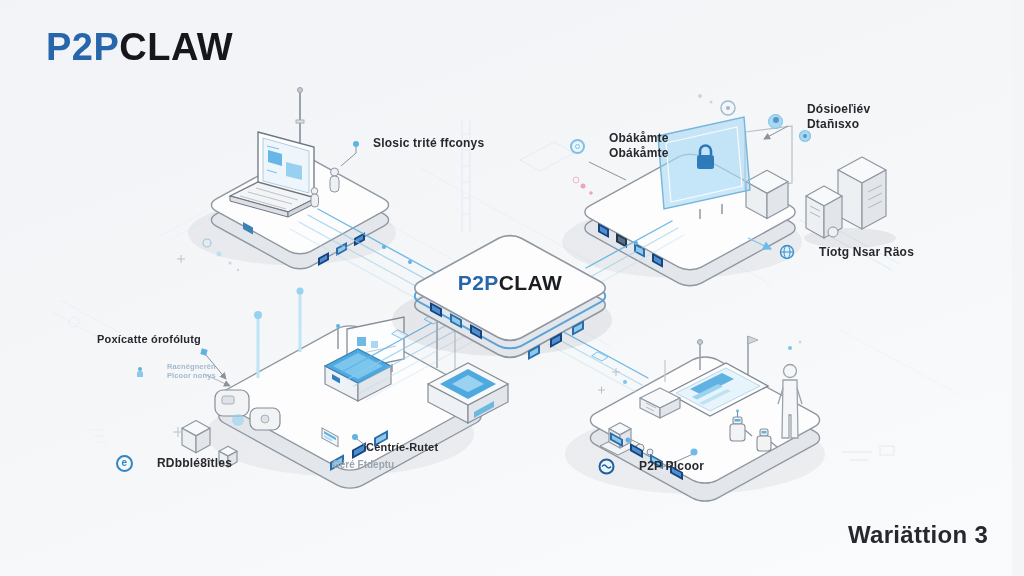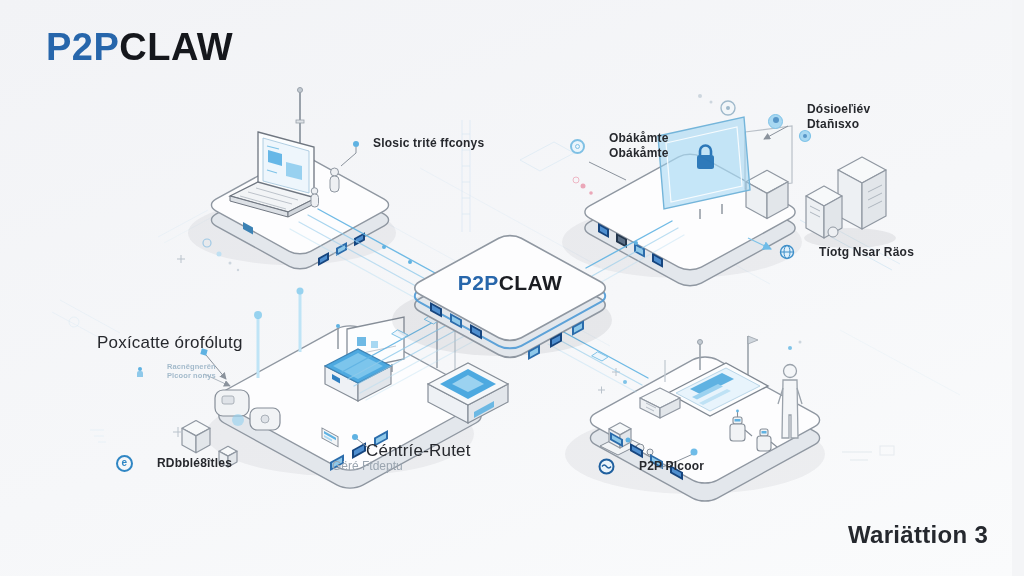--- a/index.html
+++ b/index.html
@@ -13,23 +13,23 @@
   
   .logo{position:absolute;left:46px;top:26px;font-size:38px;font-weight:800;letter-spacing:.5px;white-space:nowrap}
   .logo .p1{color:#2766ab}.logo .p2{color:#15171c}
   
   .center-label{position:absolute;left:438px;top:271px;width:144px;text-align:center;
     font-size:21px;font-weight:800;letter-spacing:.4px;white-space:nowrap}
   .center-label .p1{color:#2766ab}.center-label .p2{color:#1b1d22}
   
   .lbl{position:absolute;display:flex;gap:24px;align-items:center;color:#26282d;
     font-size:12px;font-weight:600;line-height:1.22;letter-spacing:.2px;white-space:nowrap}
-  .lbl.bold{font-weight:400;font-size:17px}
+  .lbl.bold{font-weight:700;font-size:11px}
   .lbl.tiny{font-size:7.5px;font-weight:600;color:#a3bacb;letter-spacing:.1px}
-  .sub{position:absolute;font-size:12px;color:#9aa5b0;font-weight:400;white-space:nowrap}
+  .sub{position:absolute;font-size:10px;color:#9aa5b0;font-weight:700;white-space:nowrap}
   .variation{position:absolute;left:848px;top:521px;font-size:24px;font-weight:700;color:#25282e;letter-spacing:.3px}
   .icon-ring{width:11px;height:11px;border-radius:50%;border:2px solid #7fc0e4;background:#eaf5fc;
     margin-top:1px;flex:none;position:relative}
   .icon-ring::after{content:"";position:absolute;left:3px;top:3px;width:5px;height:5px;border-radius:50%;
     border:1.5px solid #7fc0e4;box-sizing:border-box}
   .icon-fill{width:13px;height:13px;border-radius:50%;background:#a8d8f2;border:1.5px solid #7fc3e8;
     margin-top:1px;flex:none;position:relative}
   .icon-fill::after{content:"";position:absolute;left:3.5px;top:2.5px;width:6px;height:6px;border-radius:50%;background:#5796c8}
   .icon-e{width:13px;height:13px;border-radius:50%;border:2px solid #2f86c4;color:#2f86c4;
     font-size:10px;font-weight:700;line-height:12px;text-align:center;margin-top:0;flex:none}

